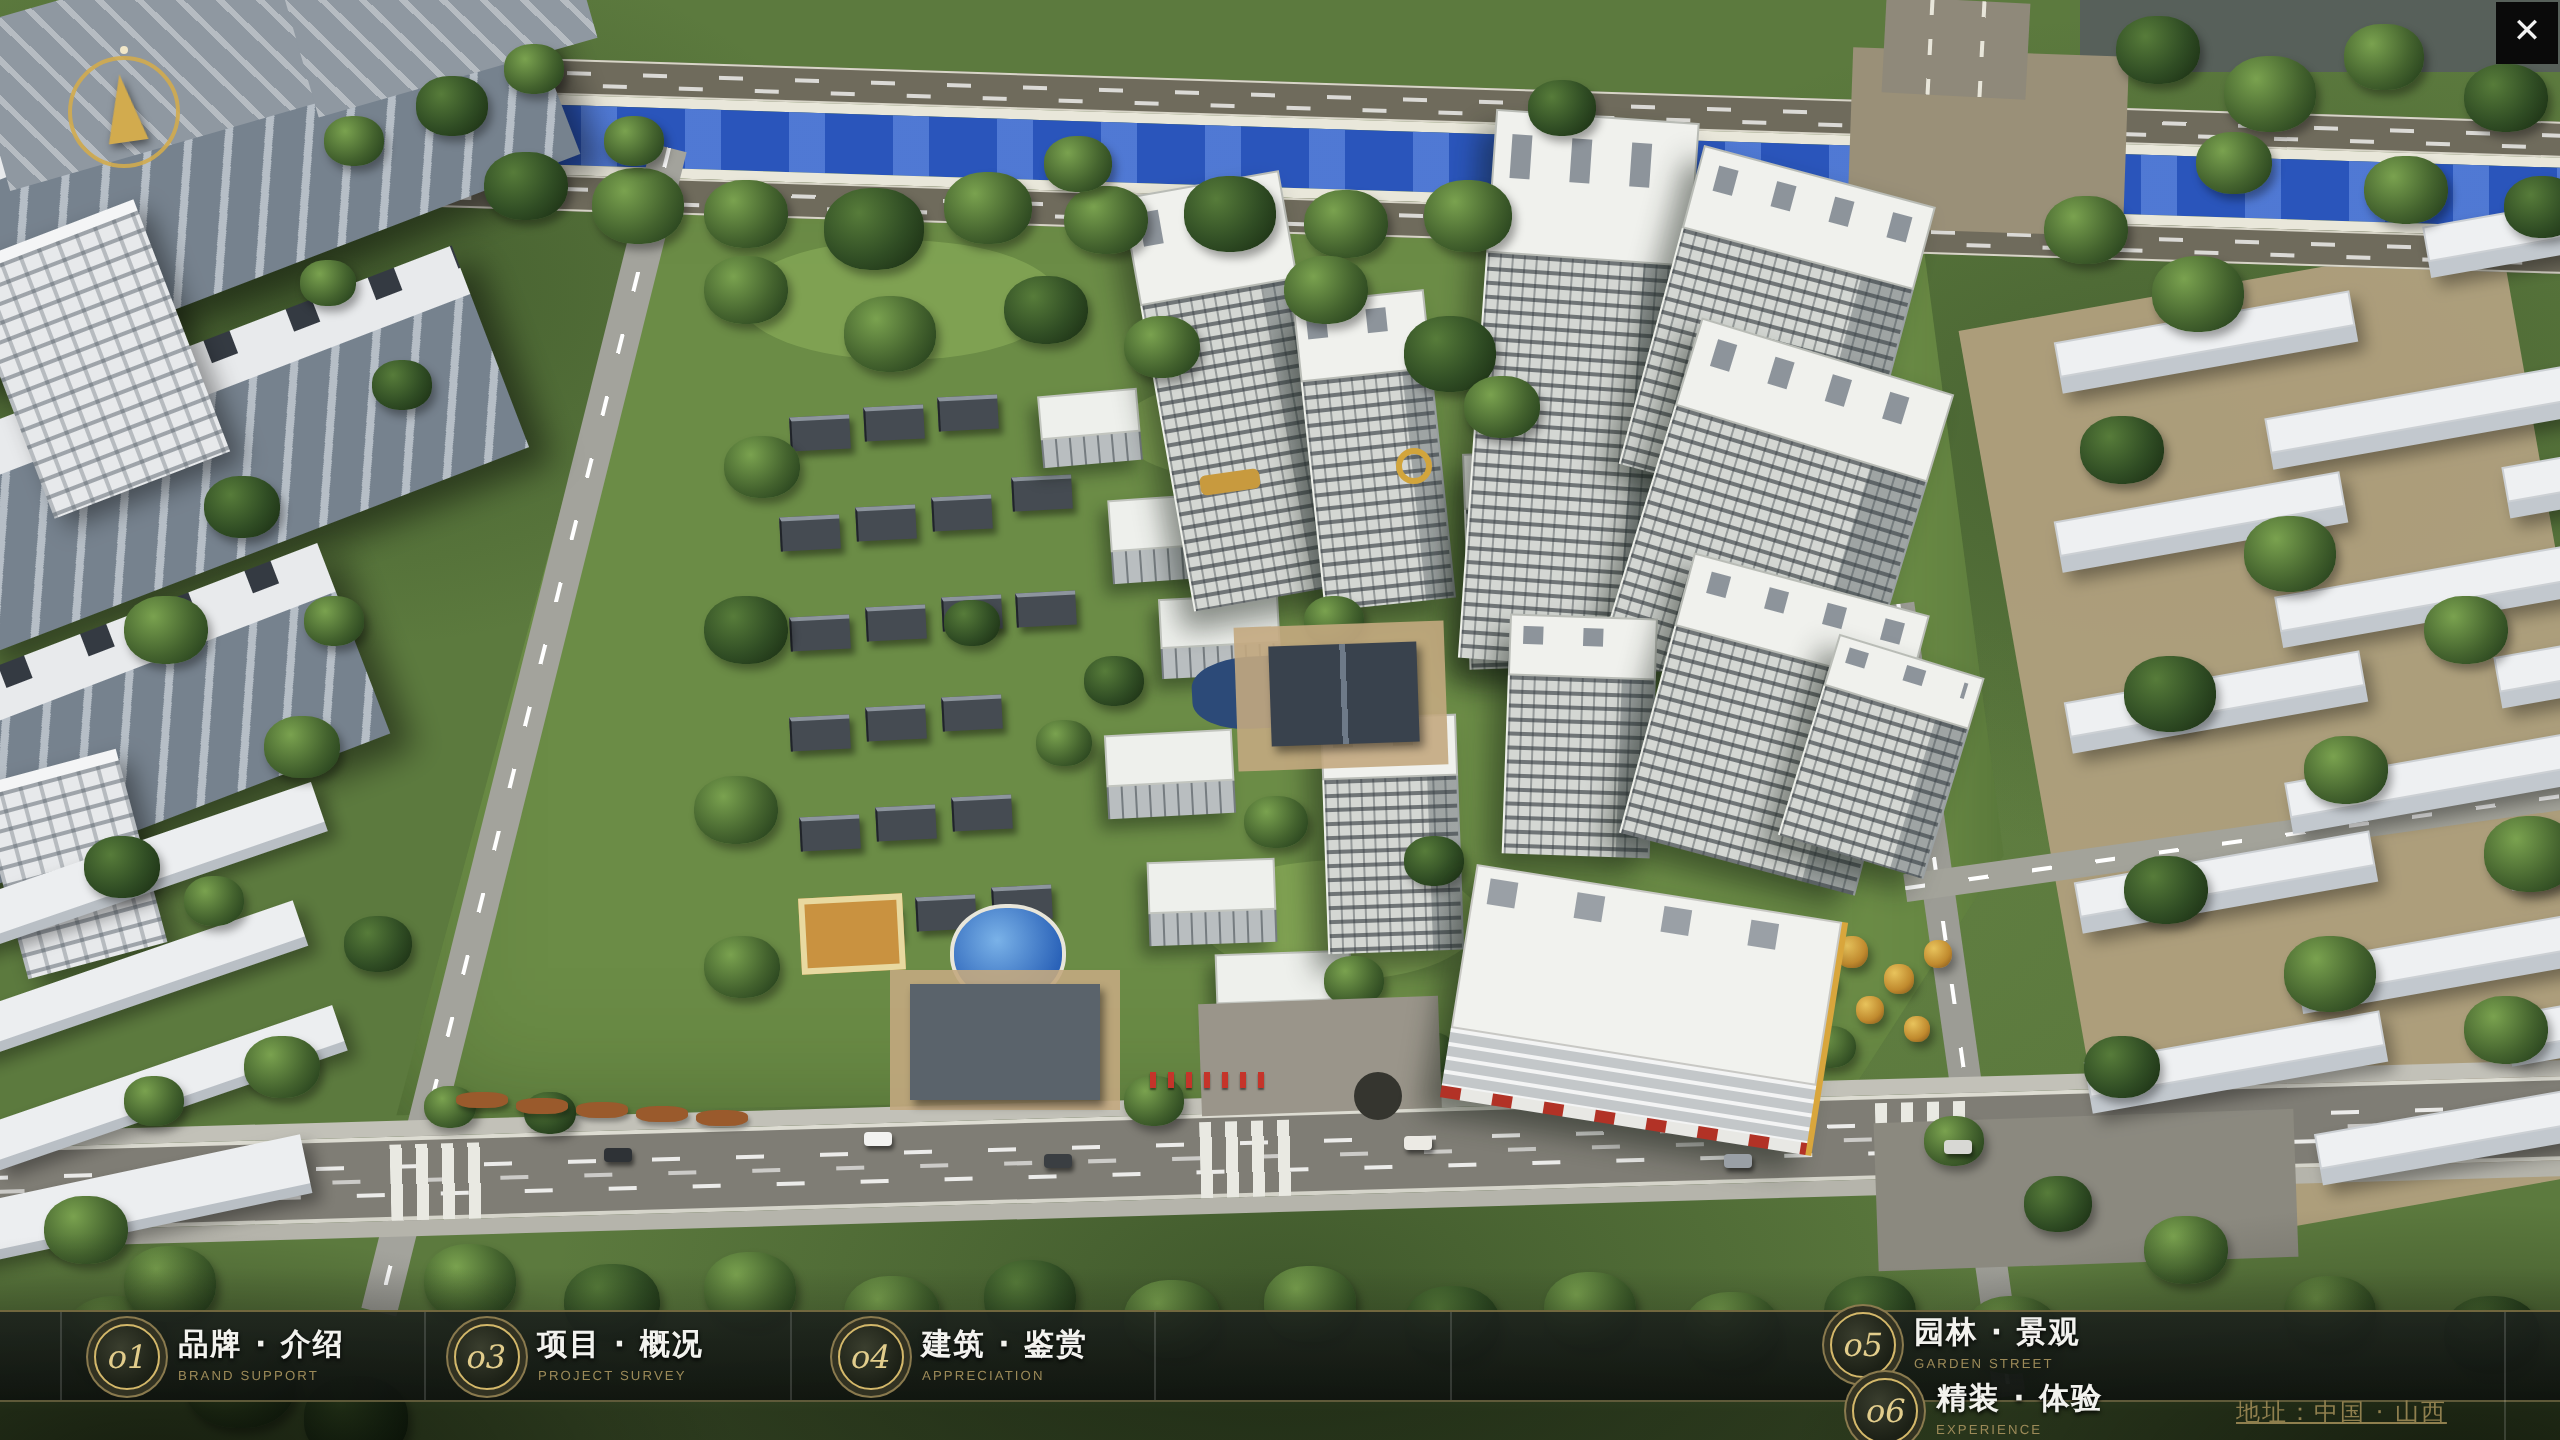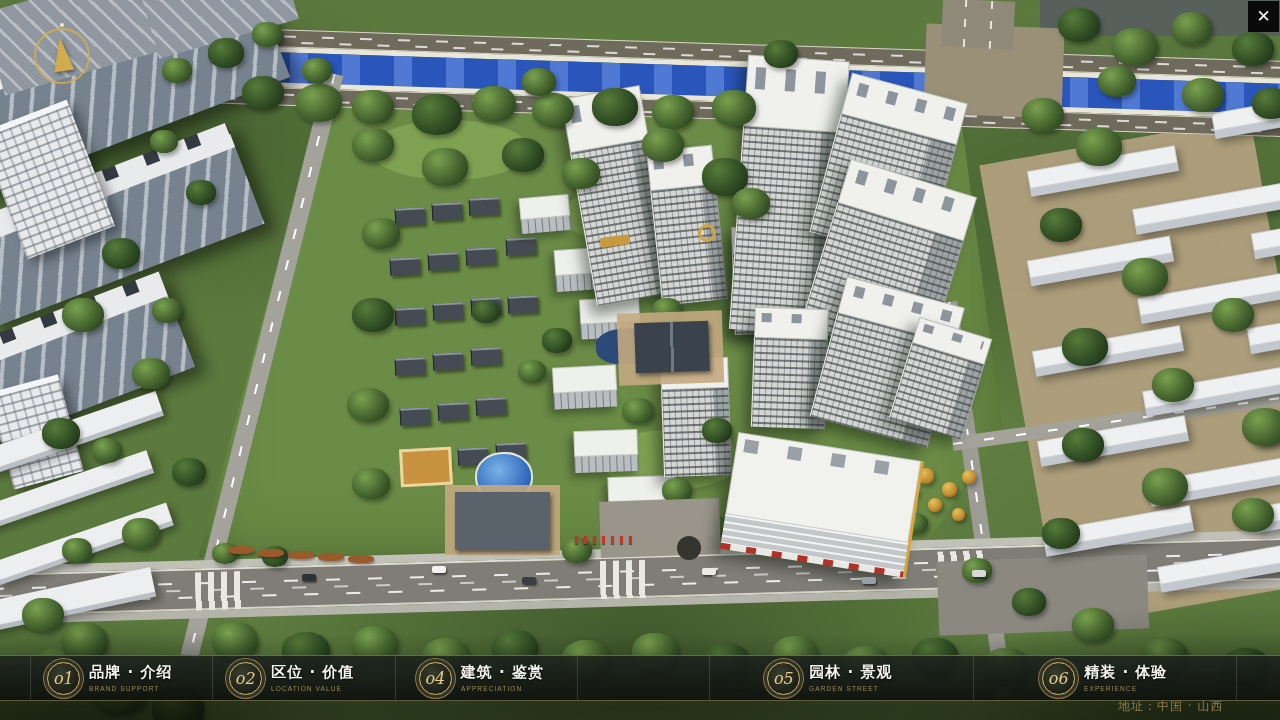--- a/index.html
+++ b/index.html
@@ -149,21 +149,21 @@
     border-bottom:34px solid #d2ab4e;transform:rotate(-8deg);
     filter:drop-shadow(1px 2px 2px rgba(0,0,0,.5));}
   .close-btn{position:absolute;left:1248px;top:1px;width:31px;height:31px;background:#0a0a0a;border:none;
     color:#f2f2f2;font-size:17px;line-height:29px;text-align:center;cursor:pointer;z-index:50;padding:0;
     font-family:"DejaVu Sans",sans-serif;}
   .navbar{position:absolute;left:0;top:655px;width:1280px;height:46px;z-index:40;
     background:linear-gradient(180deg, rgba(30,36,30,.9), rgba(14,18,14,.9));
     border-top:1px solid rgba(190,168,100,.55);border-bottom:1px solid rgba(190,168,100,.4);}
   .nav-side{position:absolute;top:0;height:100%;display:flex;}
   .nav-side.left{left:30px;width:548px;border-left:1px solid rgba(255,255,255,.14);}
-  .nav-side.right{left:709px;width:528px;border-left:1px solid rgba(255,255,255,.14);}
+  .nav-side.right{left:725px;width:528px;border-left:1px solid rgba(255,255,255,.14);flex-direction:column;}
   .nav-cell{flex:1;display:flex;align-items:center;justify-content:center;gap:9px;
     border-right:1px solid rgba(255,255,255,.14);cursor:pointer;}
   .badge{width:33px;height:33px;border-radius:50%;flex:0 0 auto;
     background:radial-gradient(circle at 40% 35%, #3a3e2e, #1c2016 70%);
     border:1px solid #d4b86a;box-shadow:0 0 0 3px rgba(40,42,30,.9), 0 0 0 4px #8a7a4e;
     display:flex;align-items:center;justify-content:center;}
   .num{font-family:"DejaVu Serif",serif;font-style:italic;font-size:16px;color:#e2cd8c;}
   .labels{display:flex;flex-direction:column;align-items:flex-start;justify-content:center;}
   .zh{color:#f2f2ee;font-size:15px;font-weight:bold;letter-spacing:1px;white-space:nowrap;
     text-shadow:0 1px 2px #000;font-family:"DejaVu Sans",sans-serif;}
@@ -179,21 +179,21 @@
   .seal-inner{width:20px;height:20px;background:#10141c;
     clip-path:polygon(30% 0,70% 0,100% 30%,100% 70%,70% 100%,30% 100%,0 70%,0 30%);
     background-image:
       repeating-linear-gradient(0deg,#c9ae6a 0 1px, transparent 1px 4px),
       repeating-linear-gradient(90deg,#c9ae6a 0 1px, transparent 1px 4px);
     background-size:12px 12px;background-position:center;background-repeat:no-repeat;}
   .logo-name{margin-top:3px;color:#d9bf7f;font-size:20px;font-weight:bold;letter-spacing:5px;
     padding-left:5px;font-family:"DejaVu Serif","DejaVu Sans",serif;text-shadow:0 1px 2px #000;}
   .logo-sub{color:#8a7a4e;font-size:10px;letter-spacing:2px;transform:scale(.58);white-space:nowrap;}
   .address{position:absolute;left:1118px;top:698px;z-index:46;color:#8f7f4e;font-size:12px;
-    letter-spacing:1px;white-space:nowrap;font-family:"DejaVu Sans",sans-serif;}
+    letter-spacing:1px;white-space:nowrap;font-family:"DejaVu Sans",sans-serif;text-decoration:underline;}
 </style>
 </head>
 <body>
 
 <div id="app">
 
   <div id="scene">
     <div class="ground"></div>
     <div class="site"></div>
     <div class="tan-ground"></div>
@@ -543,25 +543,25 @@
         <div class="badge">
             <span class="num">o1</span>
           </div>
         <div class="labels">
           <div class="zh">品牌 · 介绍</div>
           <div class="en">BRAND SUPPORT</div>
         </div>
       </div>
       <div class="nav-cell">
         <div class="badge">
-            <span class="num">o2</span>
+            <span class="num">o3</span>
           </div>
         <div class="labels">
-          <div class="zh">区位 · 价值</div>
-          <div class="en">LOCATION VALUE</div>
+          <div class="zh">项目 · 概况</div>
+          <div class="en">PROJECT SURVEY</div>
         </div>
       </div>
       <div class="nav-cell">
         <div class="badge">
             <span class="num">o4</span>
           </div>
         <div class="labels">
           <div class="zh">建筑 · 鉴赏</div>
           <div class="en">APPRECIATION</div>
         </div>

